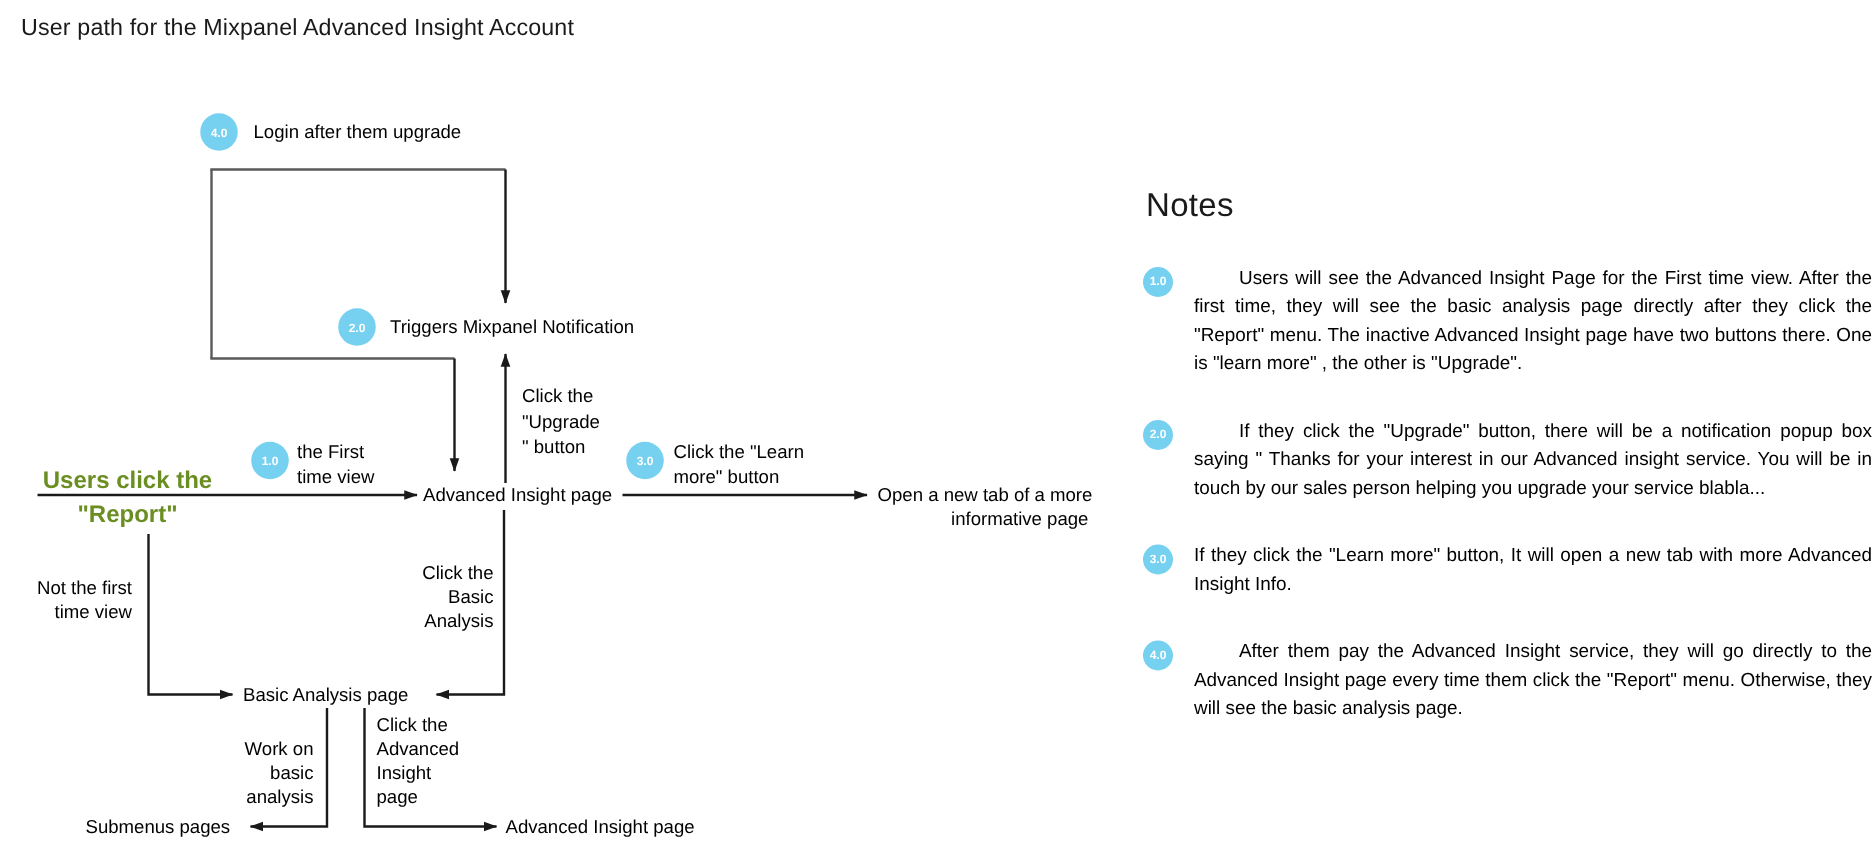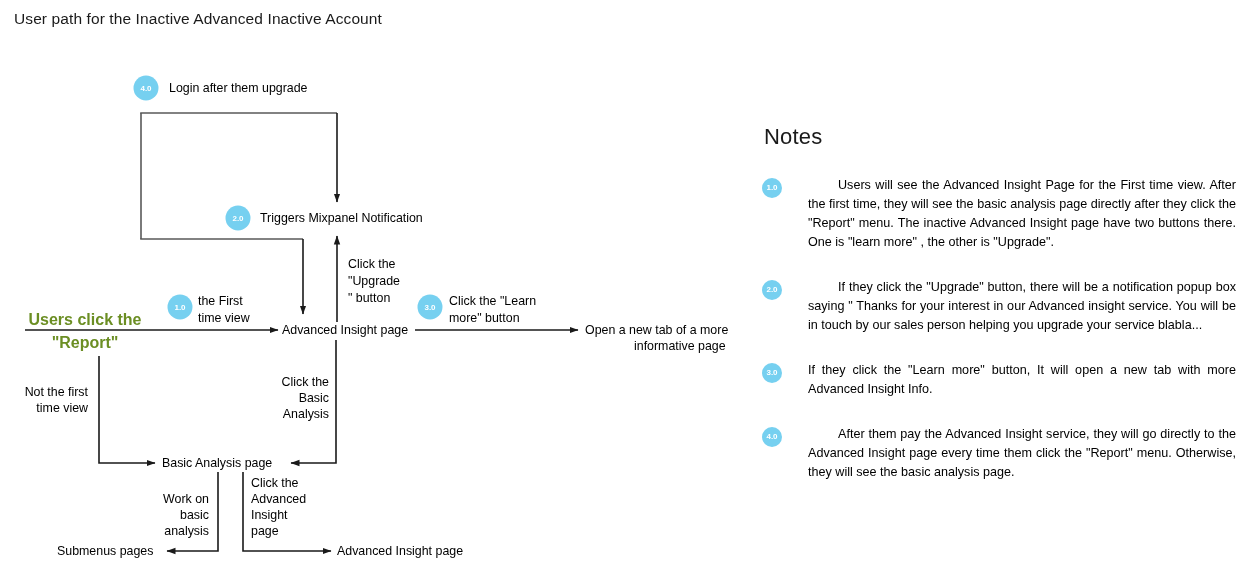--- a/index.html
+++ b/index.html
@@ -64,37 +64,37 @@
     display: flex;
     align-items: center;
     justify-content: center;
     line-height: 1;
   }
   .note-text {
     font-size: 12.6px;
     line-height: 19px;
     text-align: justify;
     color: #000000;
-    margin: 12px;
+    margin: 0;
   }
   .note-text .indent { display: inline-block; width: 30px; }
 
   
   .dg-label { font-family: "Liberation Sans", sans-serif; font-size: 12.4px; fill: #000000; }
   .dg-edge  { font-family: "Liberation Sans", sans-serif; font-size: 12.4px; fill: #000000; }
   .dg-start { font-family: "Liberation Sans", sans-serif; font-size: 16px; font-weight: bold; fill: #6B8E23; }
   .dg-badge-txt { font-family: "Liberation Sans", sans-serif; font-size: 8px; font-weight: bold; fill: #ffffff; }
   .flow-line { stroke: #1a1a1a; stroke-width: 1.6; fill: none; }
   .flow-line-grey { stroke: #595959; stroke-width: 1.6; fill: none; }
   .badge-circle { fill: #76D0F0; }
 </style>
 </head>
 <body>
 
-<div id="page-title">User path for the Inactive Advanced Inactive Account</div>
+<div id="page-title">User path for the Mixpanel Advanced Insight Account</div>
 
 <div id="diagram-pane">
   <svg width="756" height="568" viewBox="0 0 756 568" xmlns="http://www.w3.org/2000/svg">
     <defs>
       <marker id="arrow-dark" markerWidth="10" markerHeight="10" refX="8.5" refY="3.6" orient="auto" markerUnits="userSpaceOnUse">
         <path d="M0,0.4 L9,3.6 L0,6.8 z" fill="#1a1a1a"></path>
       </marker>
       <marker id="arrow-grey" markerWidth="10" markerHeight="10" refX="8.5" refY="3.6" orient="auto" markerUnits="userSpaceOnUse">
         <path d="M0,0.4 L9,3.6 L0,6.8 z" fill="#1a1a1a"></path>
       </marker>

